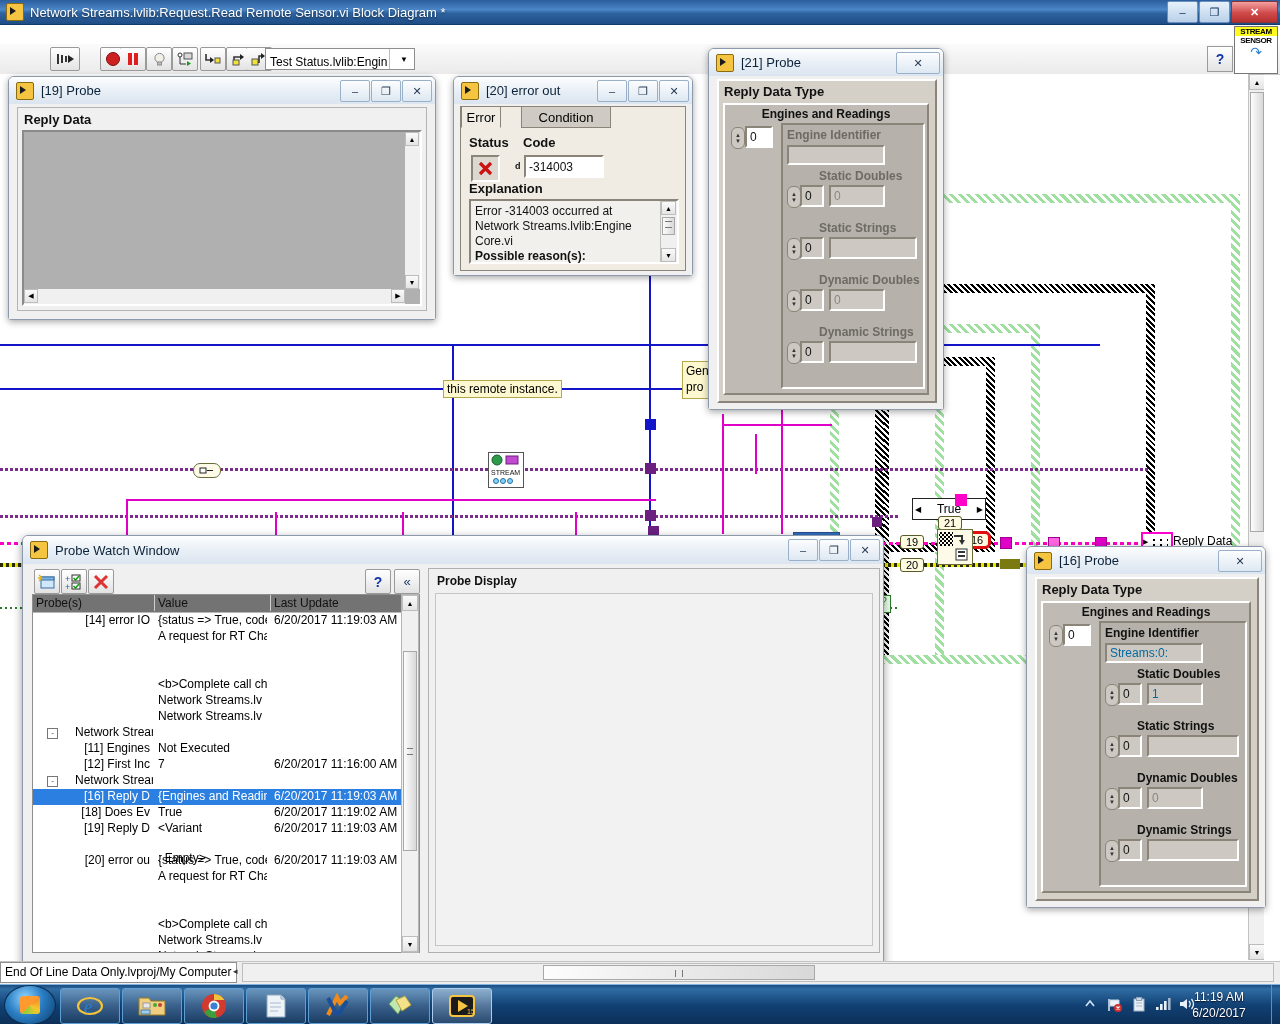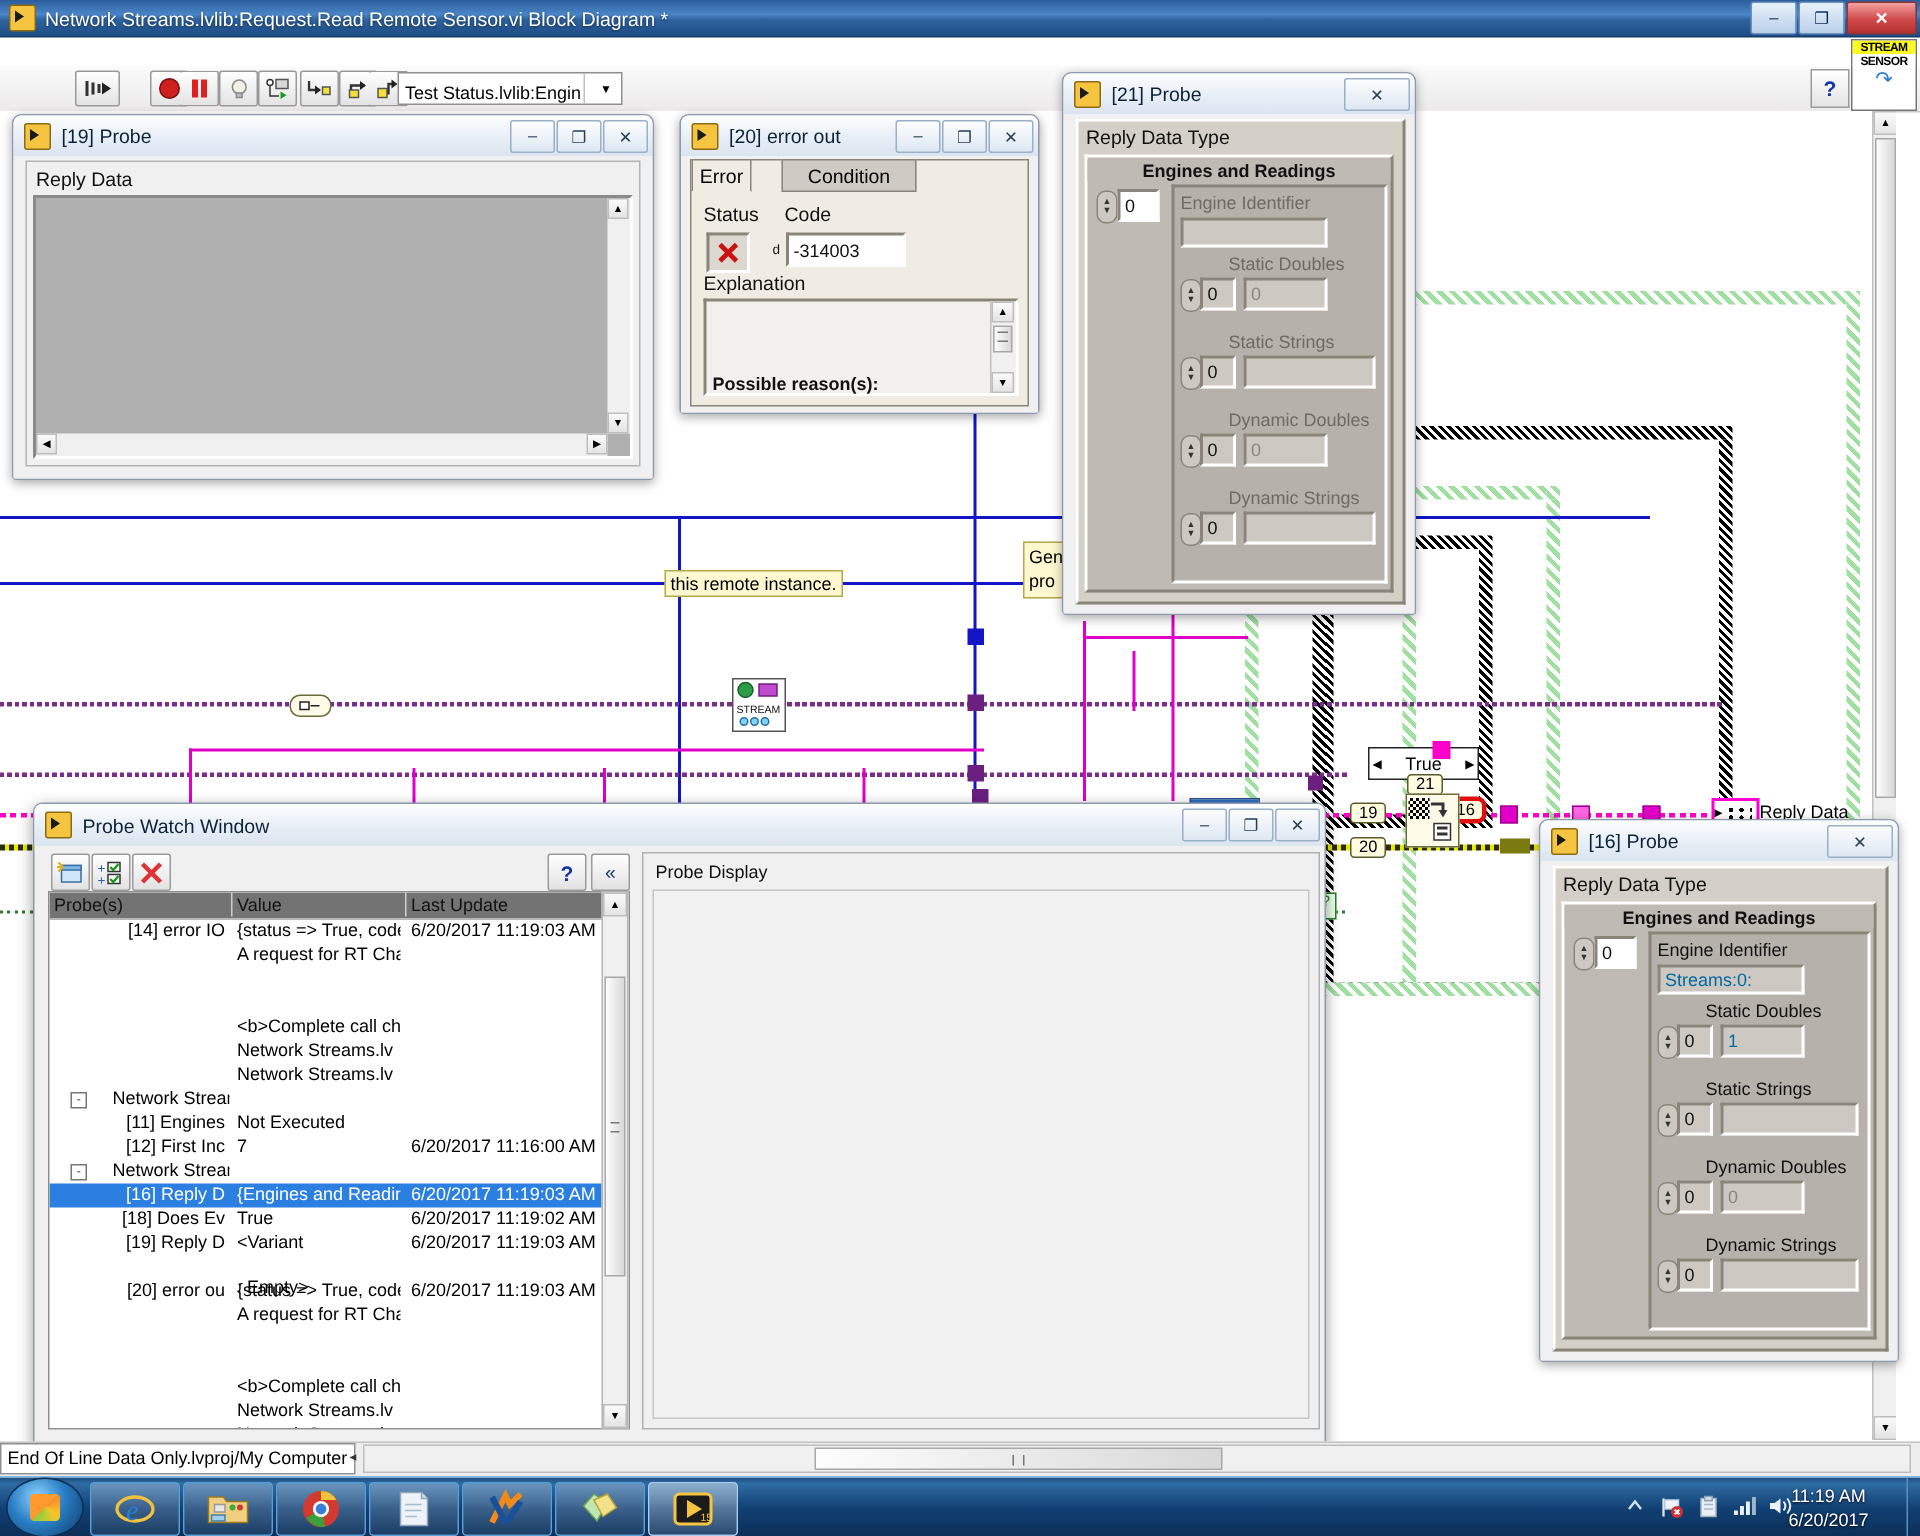--- a/index.html
+++ b/index.html
@@ -171,21 +171,21 @@
   .vwin-body{position:absolute;left:0;right:0;bottom:0;top:27px;background:#f0f0f0;}
 
   .lv-panel{
     position:absolute;background:#d4d0c8;
     border:2px solid; border-color:#ffffff #8a8578 #8a8578 #ffffff;
   }
   .lv-group{
     position:absolute;background:#bfbbb4;
     border:2px solid;border-color:#ffffff #8a8578 #8a8578 #ffffff;
   }
-  .lv-lbl{position:absolute;font-size:12px;color:#111;white-space:nowrap;}
+  .lv-lbl{position:absolute;font-size:12px;color:#111;white-space:nowrap;font-weight:bold;}
   .lv-lbl.dim{color:#6e6a64;}
   .lv-field{
     position:absolute;background:#cdc9c2;
     border:2px solid;border-color:#8a8578 #ffffff #ffffff #8a8578;
     font-size:12px;color:#0369a1;display:flex;align-items:center;padding-left:3px;
     box-sizing:border-box;
   }
   .lv-field.dim{color:#8b8780;}
   .lv-num{
     position:absolute;background:#ffffff;
@@ -594,20 +594,21 @@
 
         <div class="lv-lbl" style="left:8px;top:74px;font-size:13px;">Explanation</div>
         <div class="abs" style="left:8px;top:92px;right:6px;bottom:6px;background:#f2f0ec;border:2px solid;border-color:#8a8578 #fff #fff #8a8578;">
           <div class="abs" style="right:0;top:0;width:16px;bottom:0;background:#f0f0f0;border-left:1px solid #c0c0c0;">
             <div class="sb-arrow" style="top:0;width:15px;height:14px;">▲</div>
             <div class="sb-thumb" style="top:16px;height:18px;width:13px;">
               <div style="margin:3px 2px;border-top:1px solid #777;border-bottom:1px solid #777;height:5px;"></div>
             </div>
             <div class="sb-arrow" style="bottom:0;width:15px;height:14px;">▼</div>
           </div>
+          <div class="abs" style="left:4px;top:3px;right:20px;font-size:12px;line-height:15px;color:#111;">Error -314003 occurred at Network Streams.lvlib:Engine Core.vi</div>
           <div class="abs" style="left:4px;top:48px;right:20px;font-size:12px;font-weight:bold;color:#111;">Possible reason(s):</div>
         </div>
       </div>
     </div>
   </div>
 
   <div class="vwin" style="left:708px;top:48px;width:236px;height:362px;">
     <div class="vwin-tb">
       <div class="vwin-ico"></div>
       <div class="vwin-title">[21] Probe</div>

